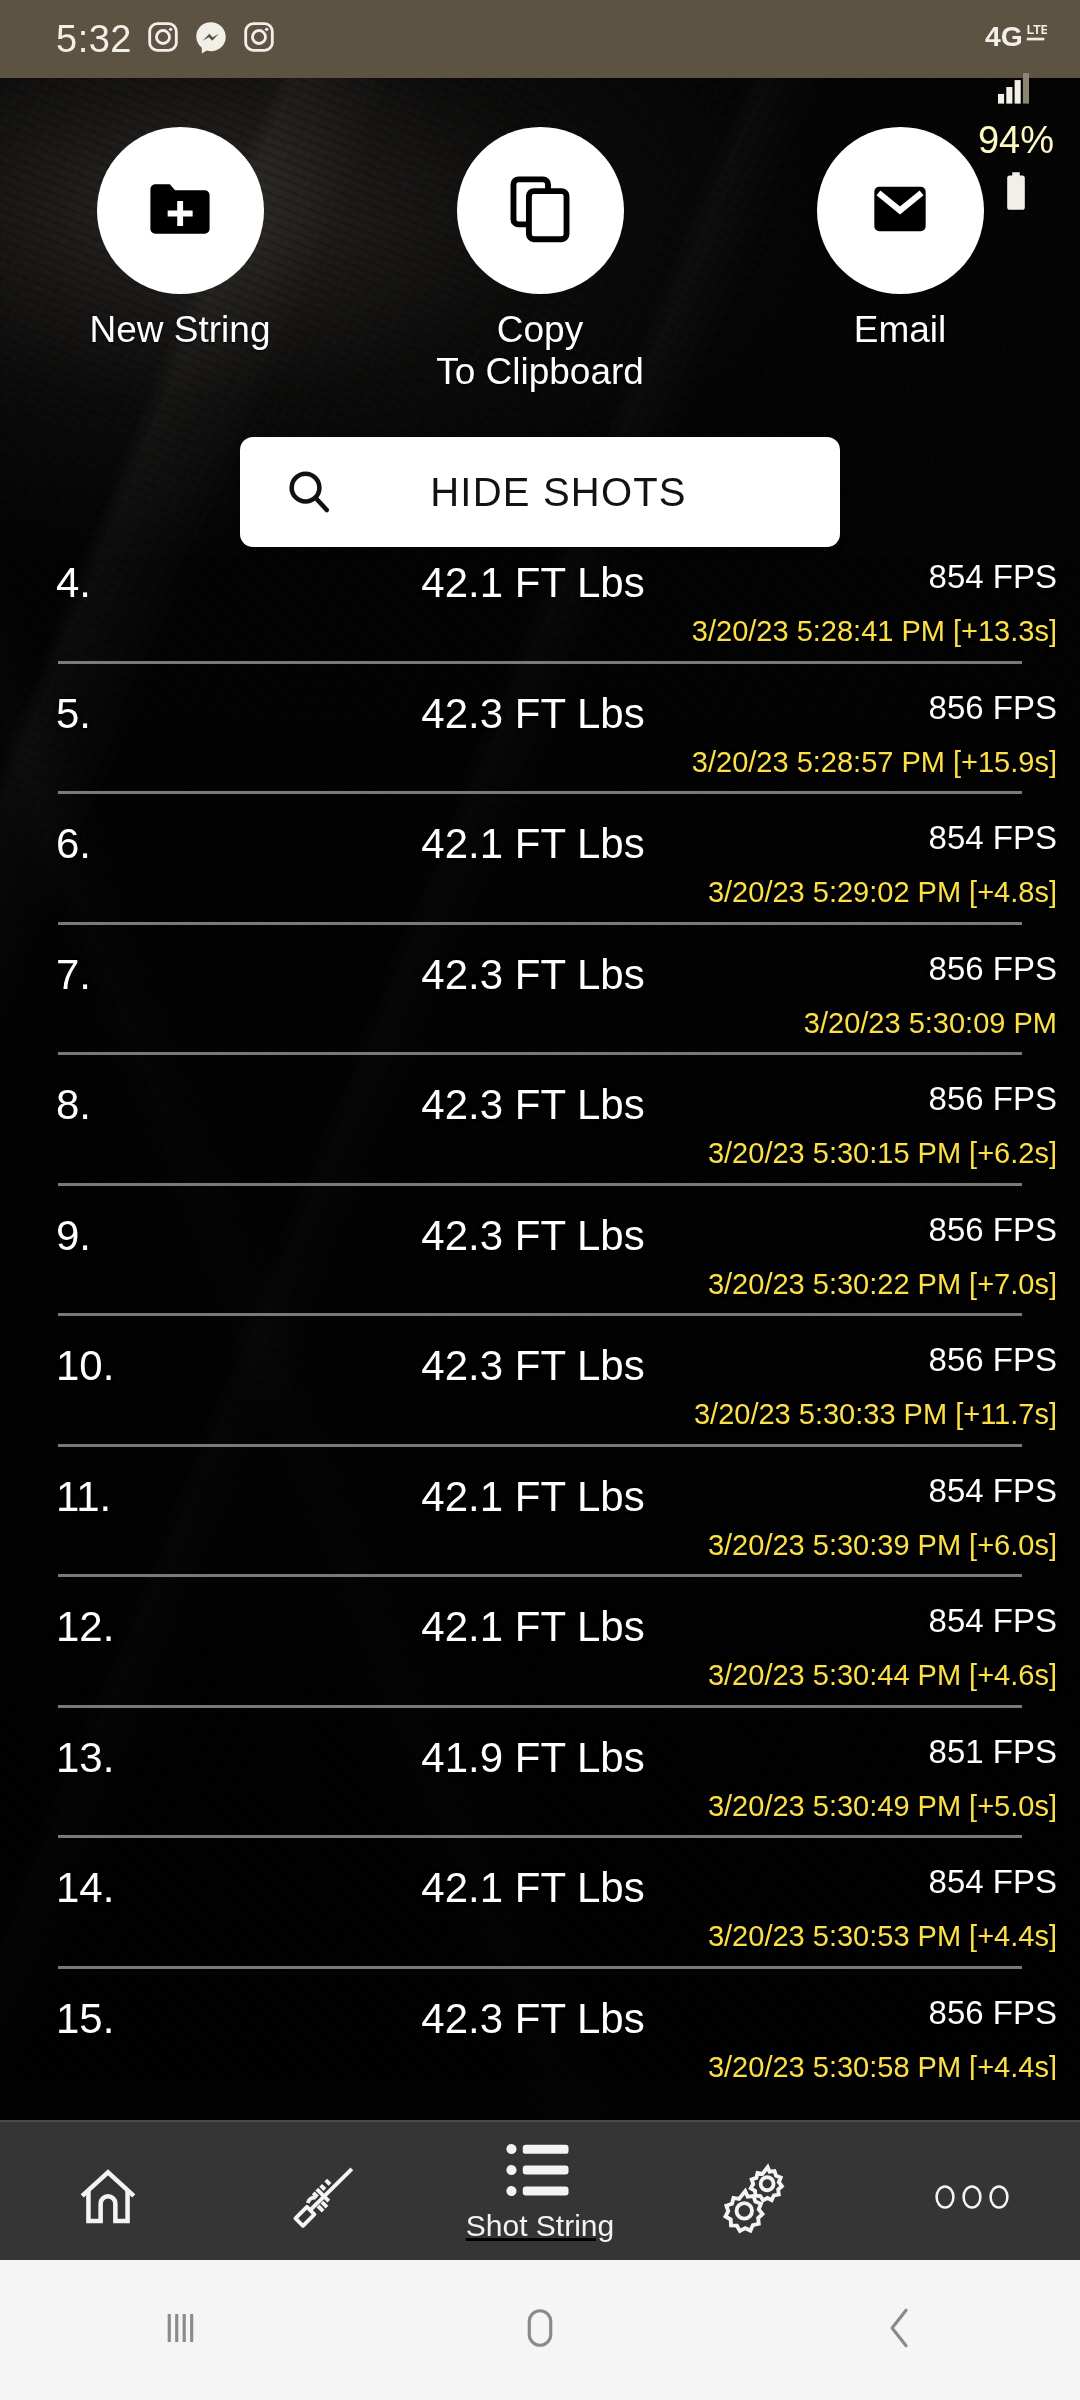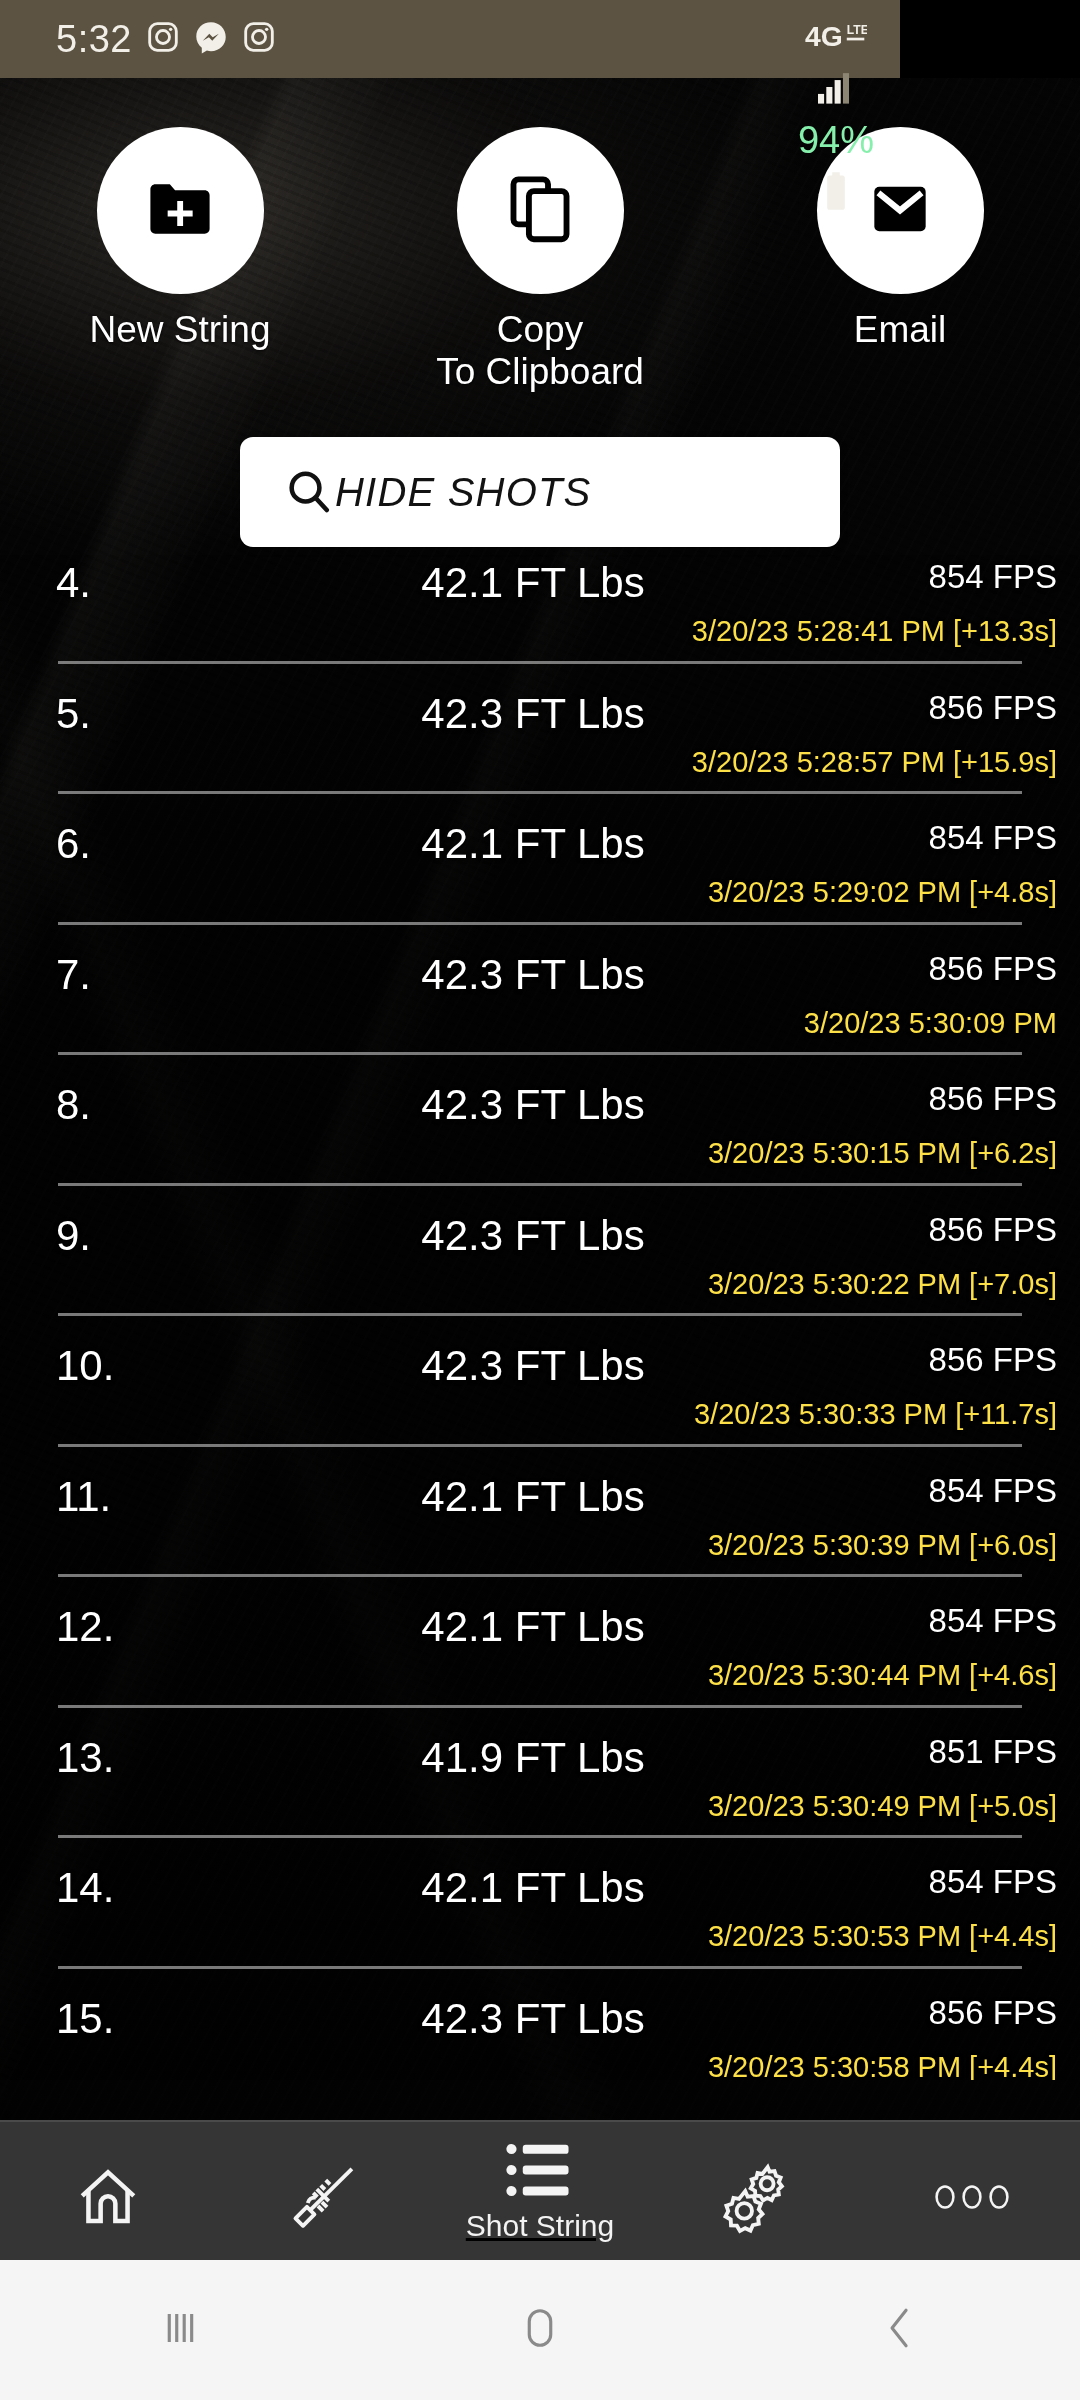--- a/index.html
+++ b/index.html
@@ -3,28 +3,28 @@
 <meta charset="utf-8">
 <style>
   * { margin:0; padding:0; box-sizing:border-box; }
   html,body { width:1080px; height:2400px; background:#000; overflow:hidden; }
   body { font-family:"Liberation Sans", sans-serif; -webkit-font-smoothing:antialiased; }
 
   .phone { position:relative; width:1080px; height:2400px; overflow:hidden; }
 
   
   .statusbar{
-    position:absolute; top:0; left:0; width:900px; height:78px;
+    position:absolute; top:0; left:0; width:1080px; height:78px;
     background:#5c5343; display:flex; align-items:center;
     padding:0 26px 0 56px; z-index:40;
   }
   .sb-left{ display:flex; align-items:center; gap:14px; }
   .sb-time{ color:#f2efe8; font-size:38px; font-weight:400; letter-spacing:.5px; line-height:1; }
   .sb-right{ margin-left:auto; display:flex; align-items:center; gap:13px;flex-direction:column; }
-  .sb-pct{ color:#86efac; font-size:38px; font-weight:400; line-height:1; }
+  .sb-pct{ color:#fef9c3; font-size:38px; font-weight:400; line-height:1; }
   .ic{ display:block; }
 
   
   .appbg{
     position:absolute; inset:78px 0 140px 0; background:#090909; overflow:hidden; z-index:1;
   }
   .appbg .layer{ position:absolute; inset:0; }
   .bg-a{
     background:
       radial-gradient(ellipse 780px 420px at 18% 6%, #3a3631 0%, #121110 45%, #060606 80%),
@@ -64,22 +64,22 @@
   }
 
   
   .searchbar{
     position:absolute; top:437px; left:240px; width:600px; height:110px;
     background:#ffffff; border-radius:13px; display:flex; align-items:center;
     z-index:10; box-shadow:0 2px 6px rgba(0,0,0,.5);
   }
   .search-ico{ margin-left:43px; display:flex; align-items:center; }
   .search-label{
-    flex:1; color:#121212; font-size:40px;
-    letter-spacing:1.2px; font-weight:400; padding-right:58px;font-style:italic;
+    flex:1; text-align:center; color:#121212; font-size:40px;
+    letter-spacing:1.2px; font-weight:400; padding-right:58px;
   }
 
   
   .shotlist{
     position:absolute; top:555px; left:0; width:1080px; height:1525px;
     z-index:8; overflow:hidden;
   }
   .row{ position:relative; height:130.5px; }
   .row-main{
     position:relative; height:68px; display:flex; align-items:flex-start; padding-top:4px;

